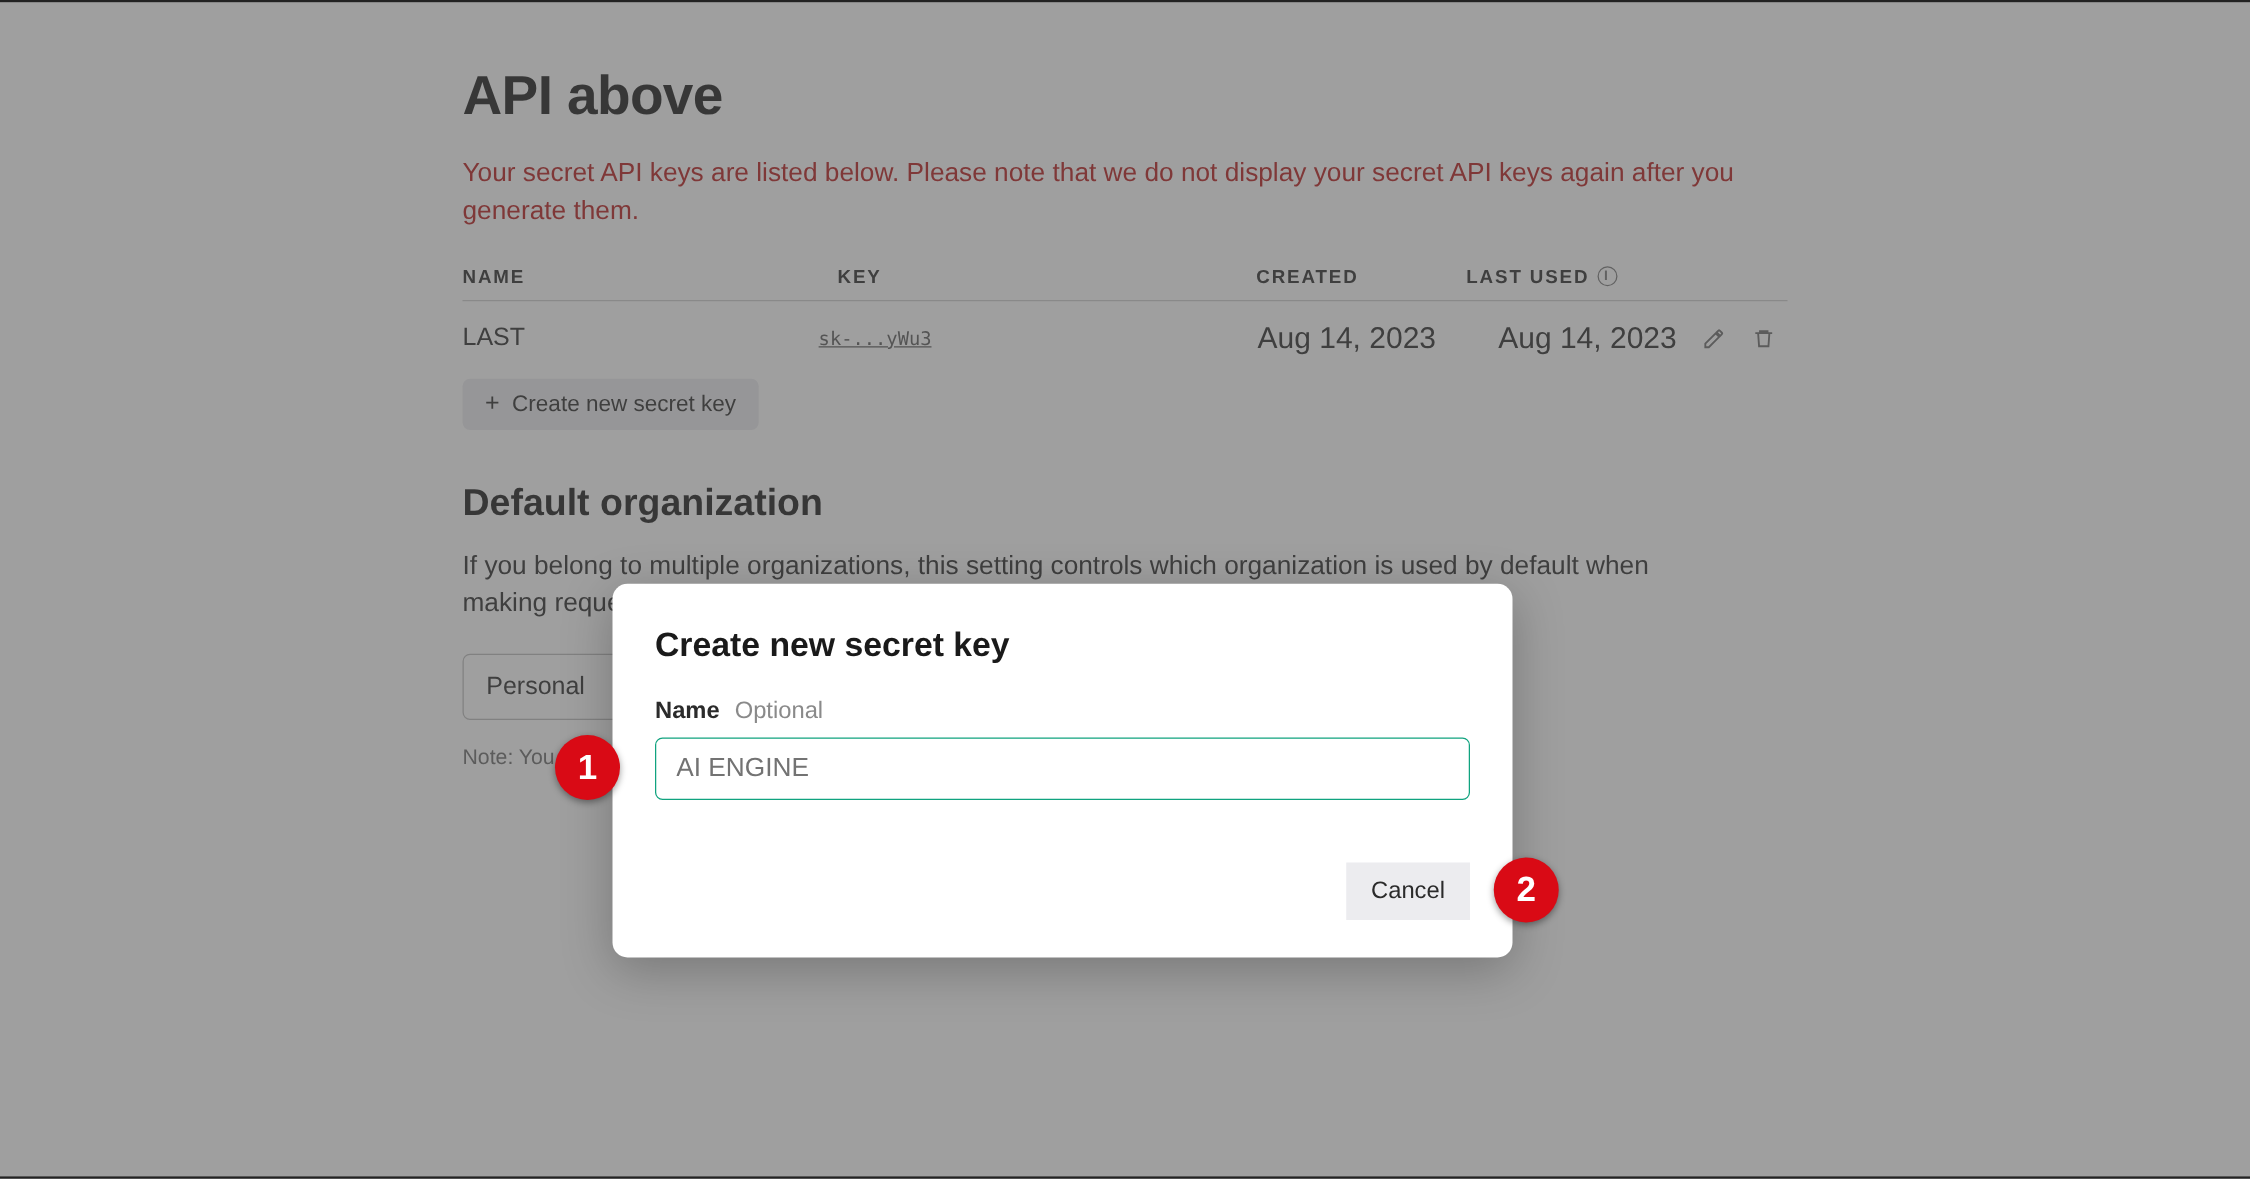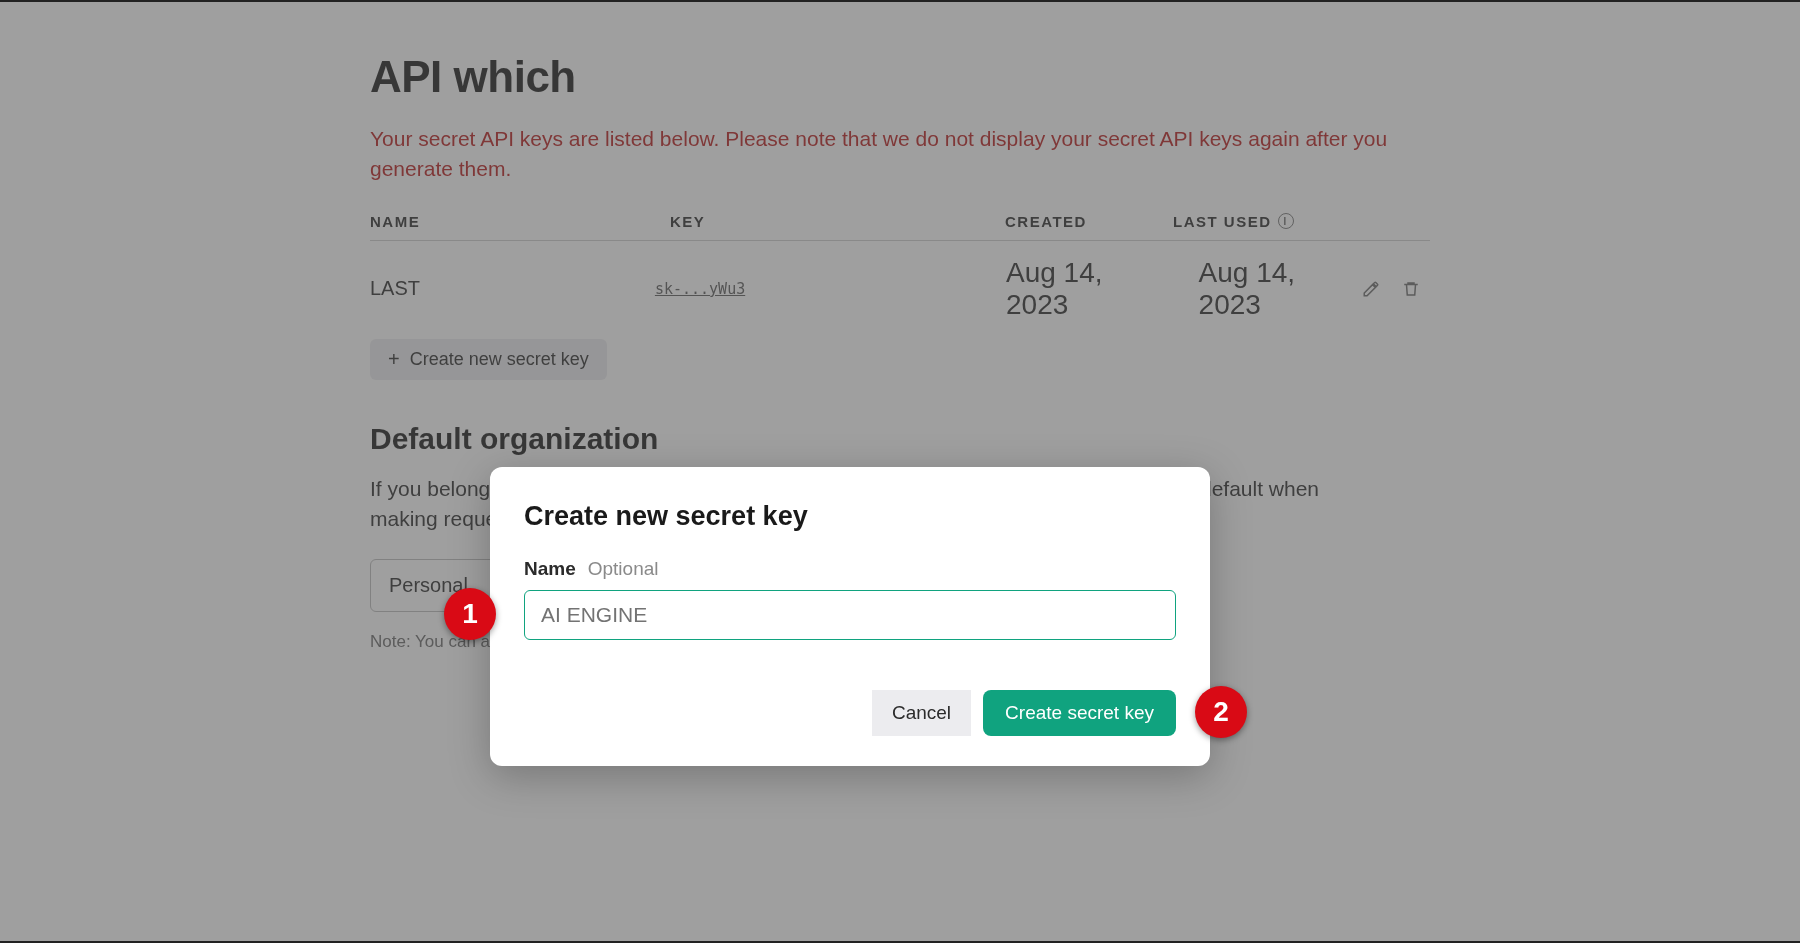--- a/index.html
+++ b/index.html
@@ -62,21 +62,21 @@
   .col-last   { width: 170px; display:flex; align-items:center; gap:6px;}
   .col-actions{ flex:1; display:flex; justify-content:flex-end; gap:18px; padding-right:8px;}
   .trow {
     display: flex;
     align-items: center;
     padding: 16px 0 12px 0;
     font-size: 20px;
     color: #2b2b2b;
   }
   .trow .col-key { font-family: ui-monospace, Menlo, monospace; font-size:15px; color:#5a5a5a;text-decoration:underline; }
-  .trow .col-created, .trow .col-last { font-size:28px;margin-left:33px; }
+  .trow .col-created, .trow .col-last { font-size:24px;margin-left:33px; }
   .icon-btn {
     width: 22px; height:22px; display:flex; align-items:center; justify-content:center;
     color:#6b6b6b;
   }
   .info-icon-circle {
     display:inline-flex; width:16px; height:16px; border:1.5px solid #777; border-radius:50%;
     align-items:center; justify-content:center; font-size:11px; color:#777; font-weight:600;
   }
   .create-btn {
     display:inline-flex; align-items:center; gap:10px;
@@ -147,21 +147,21 @@
     z-index:20;
   }
   .badge-1 { left:444px; top:586px; }
   .badge-2 { left:1195px; top:684px; }
 </style>
 </head>
 <body>
 
 <div class="page">
   <div class="content">
-    <h1 class="page-title">API which</h1>
+    <h1 class="page-title">API above</h1>
     <p class="intro">Your secret API keys are listed below. Please note that we do not display your secret API keys again after you generate them.</p>
 
     <div class="table">
       <div class="thead">
         <div class="th col-name">NAME</div>
         <div class="th col-key">KEY</div>
         <div class="th col-created">CREATED</div>
         <div class="th col-last">
           <span>LAST USED</span>
           <span class="info-icon-circle">i</span>
@@ -209,19 +209,18 @@
 <div class="overlay">
   <div class="modal">
     <h3>Create new secret key</h3>
     <div class="field-row">
       <span class="field-label">Name</span>
       <span class="field-opt">Optional</span>
     </div>
     <input class="name-input" type="text" value="AI ENGINE" style="">
     <div class="modal-actions">
       <button class="btn-cancel">Cancel</button>
-      <button class="btn-create">Create secret key</button>
     </div>
   </div>
 
   <div class="badge badge-1">1</div>
   <div class="badge badge-2">2</div>
 </div>
 
 </body></html>

